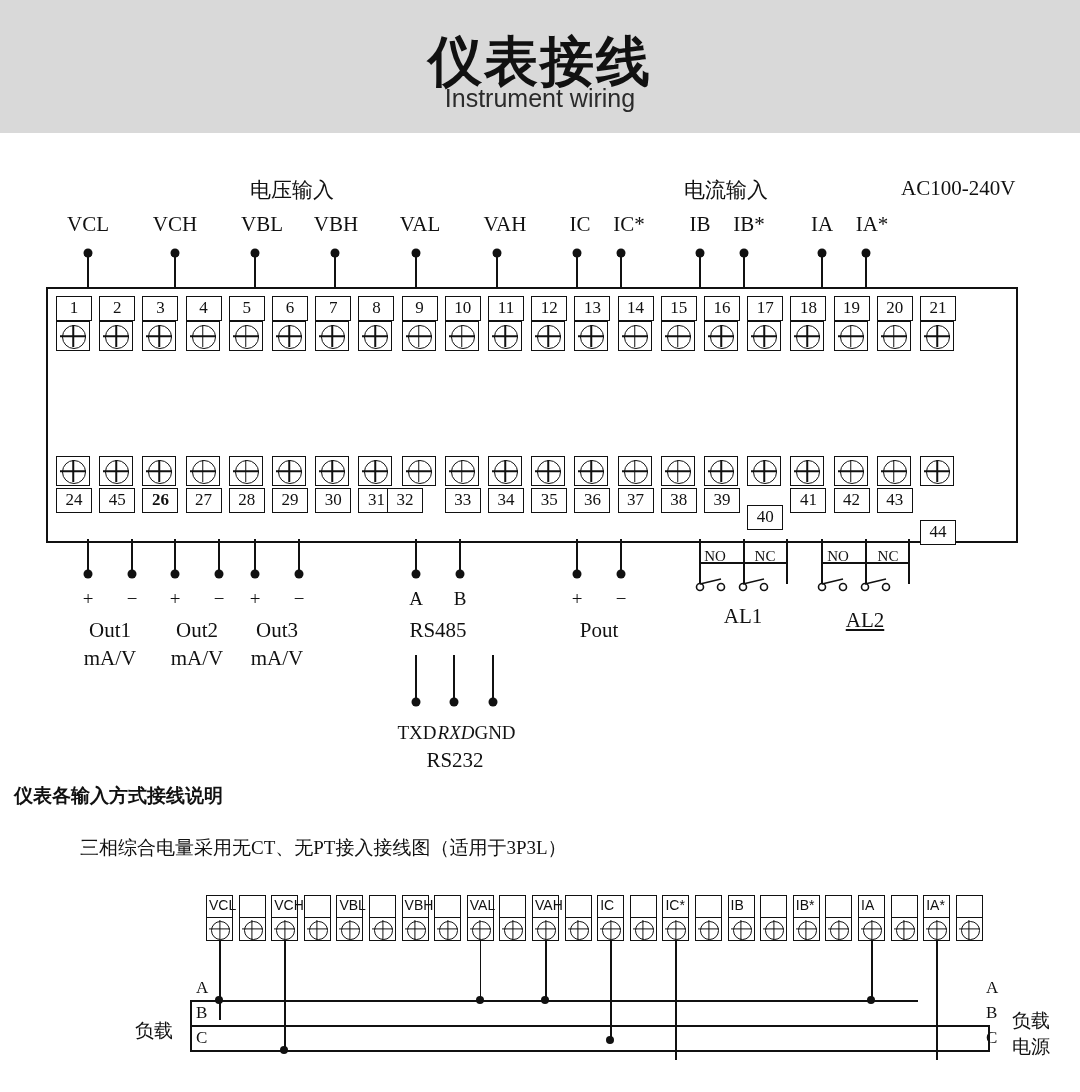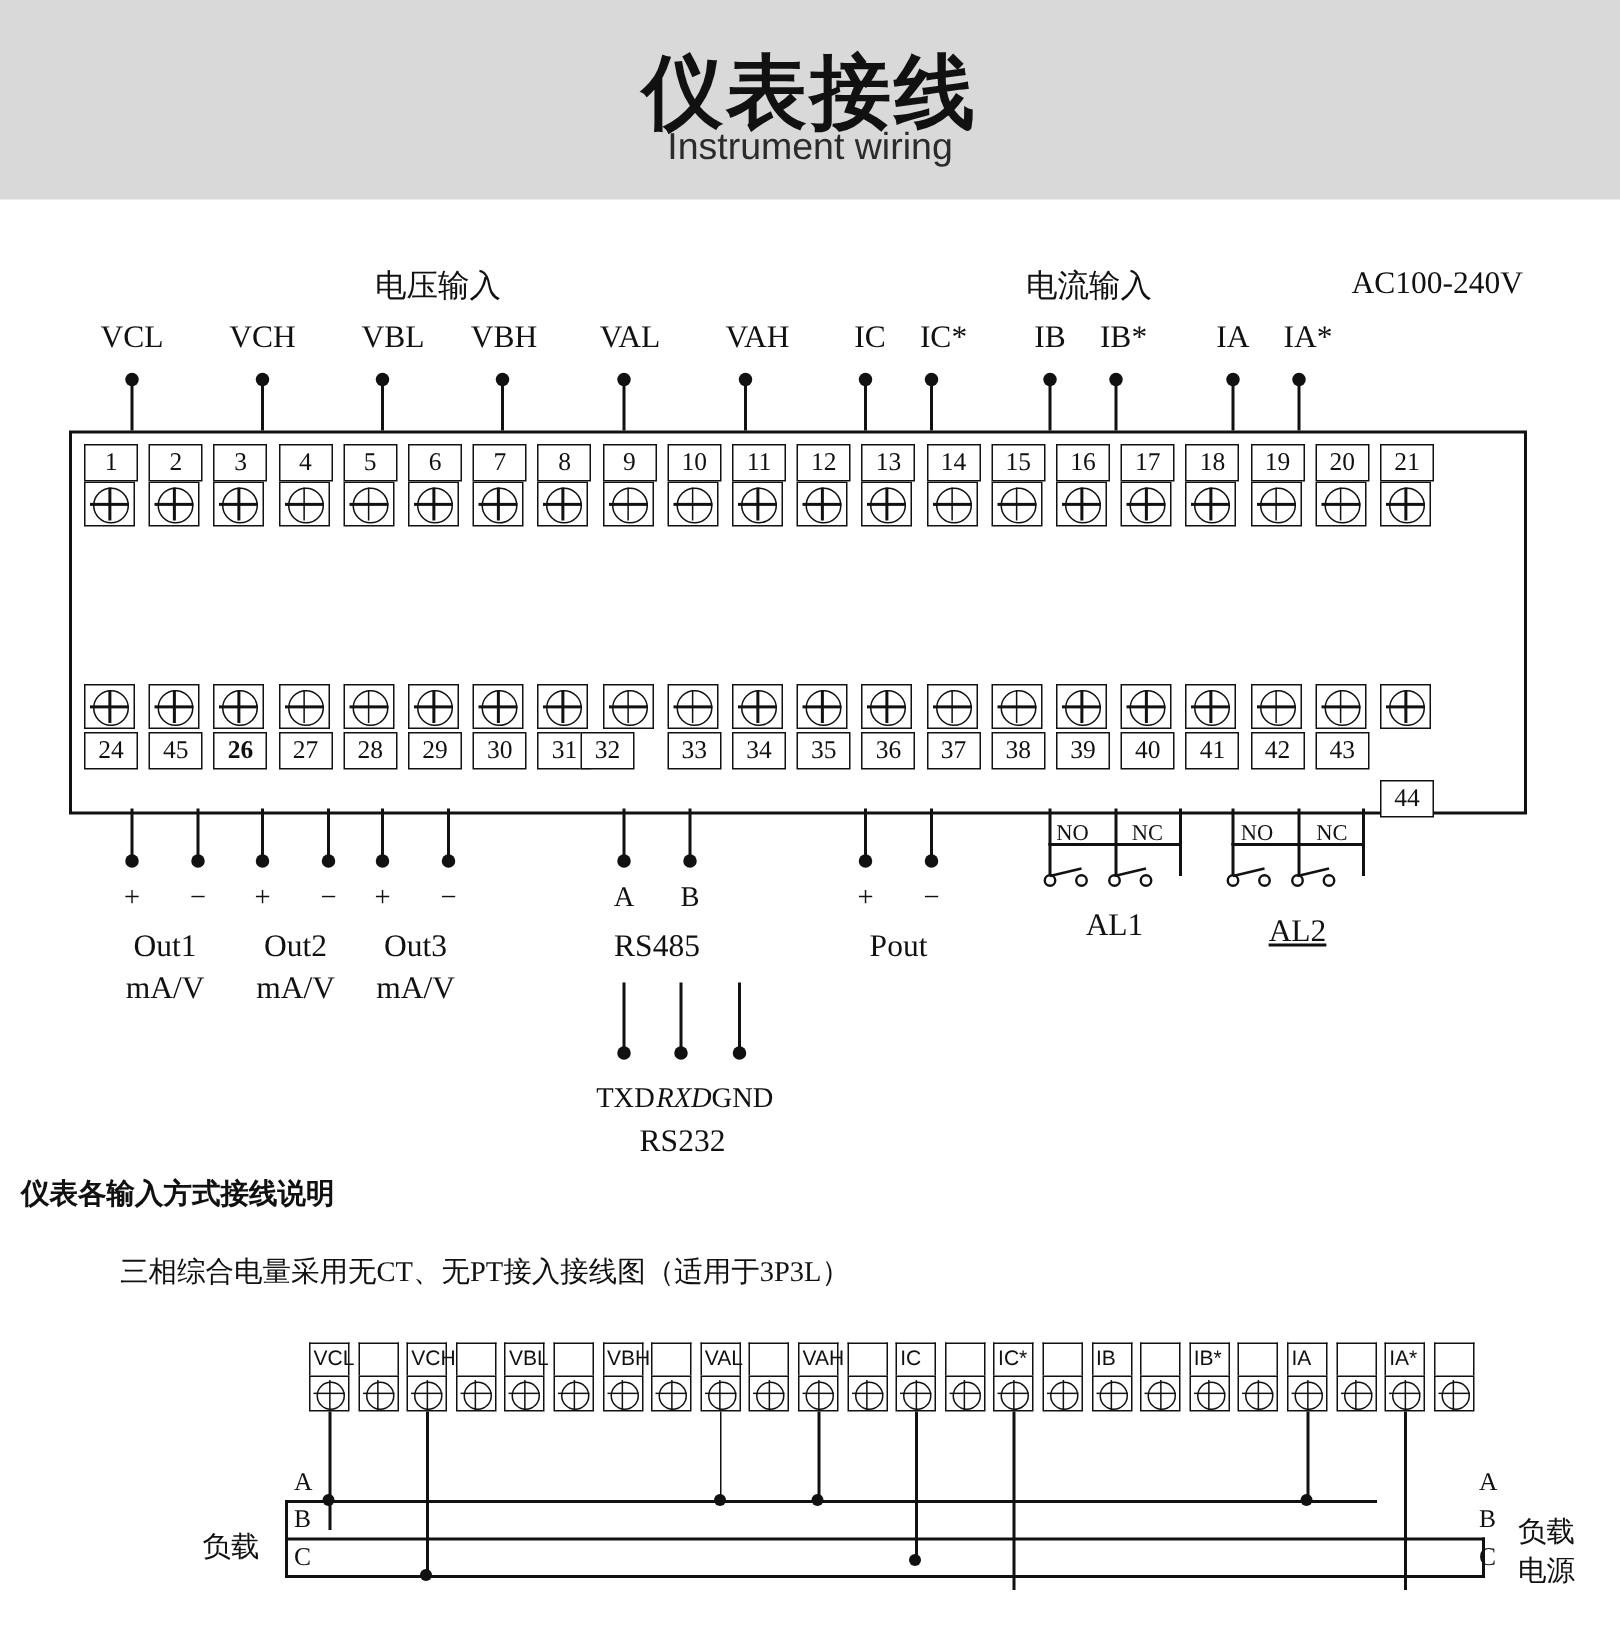--- a/index.html
+++ b/index.html
@@ -282,21 +282,21 @@
         <div class="circ"></div>
       </div>
       <div class="tbox" style="left: 612.8px; top: 199px;">38</div>
       <div class="screw" style="left: 656px; top: 167px;">
         <div class="circ"></div>
       </div>
       <div class="tbox" style="left: 656px; top: 199px;">39</div>
       <div class="screw" style="left: 699.2px; top: 167px;">
         <div class="circ"></div>
       </div>
-      <div class="tbox" style="left: 699.2px; top: 199px;">40</div>
+      <div class="tbox" style="left: 699.2px; top: 216px;">40</div>
       <div class="screw" style="left: 742.4px; top: 167px;">
         <div class="circ"></div>
       </div>
       <div class="tbox" style="left: 742.4px; top: 199px;">41</div>
       <div class="screw" style="left: 785.6px; top: 167px;">
         <div class="circ"></div>
       </div>
       <div class="tbox" style="left: 785.6px; top: 199px;">42</div>
       <div class="screw" style="left: 828.8px; top: 167px;">
         <div class="circ"></div>

